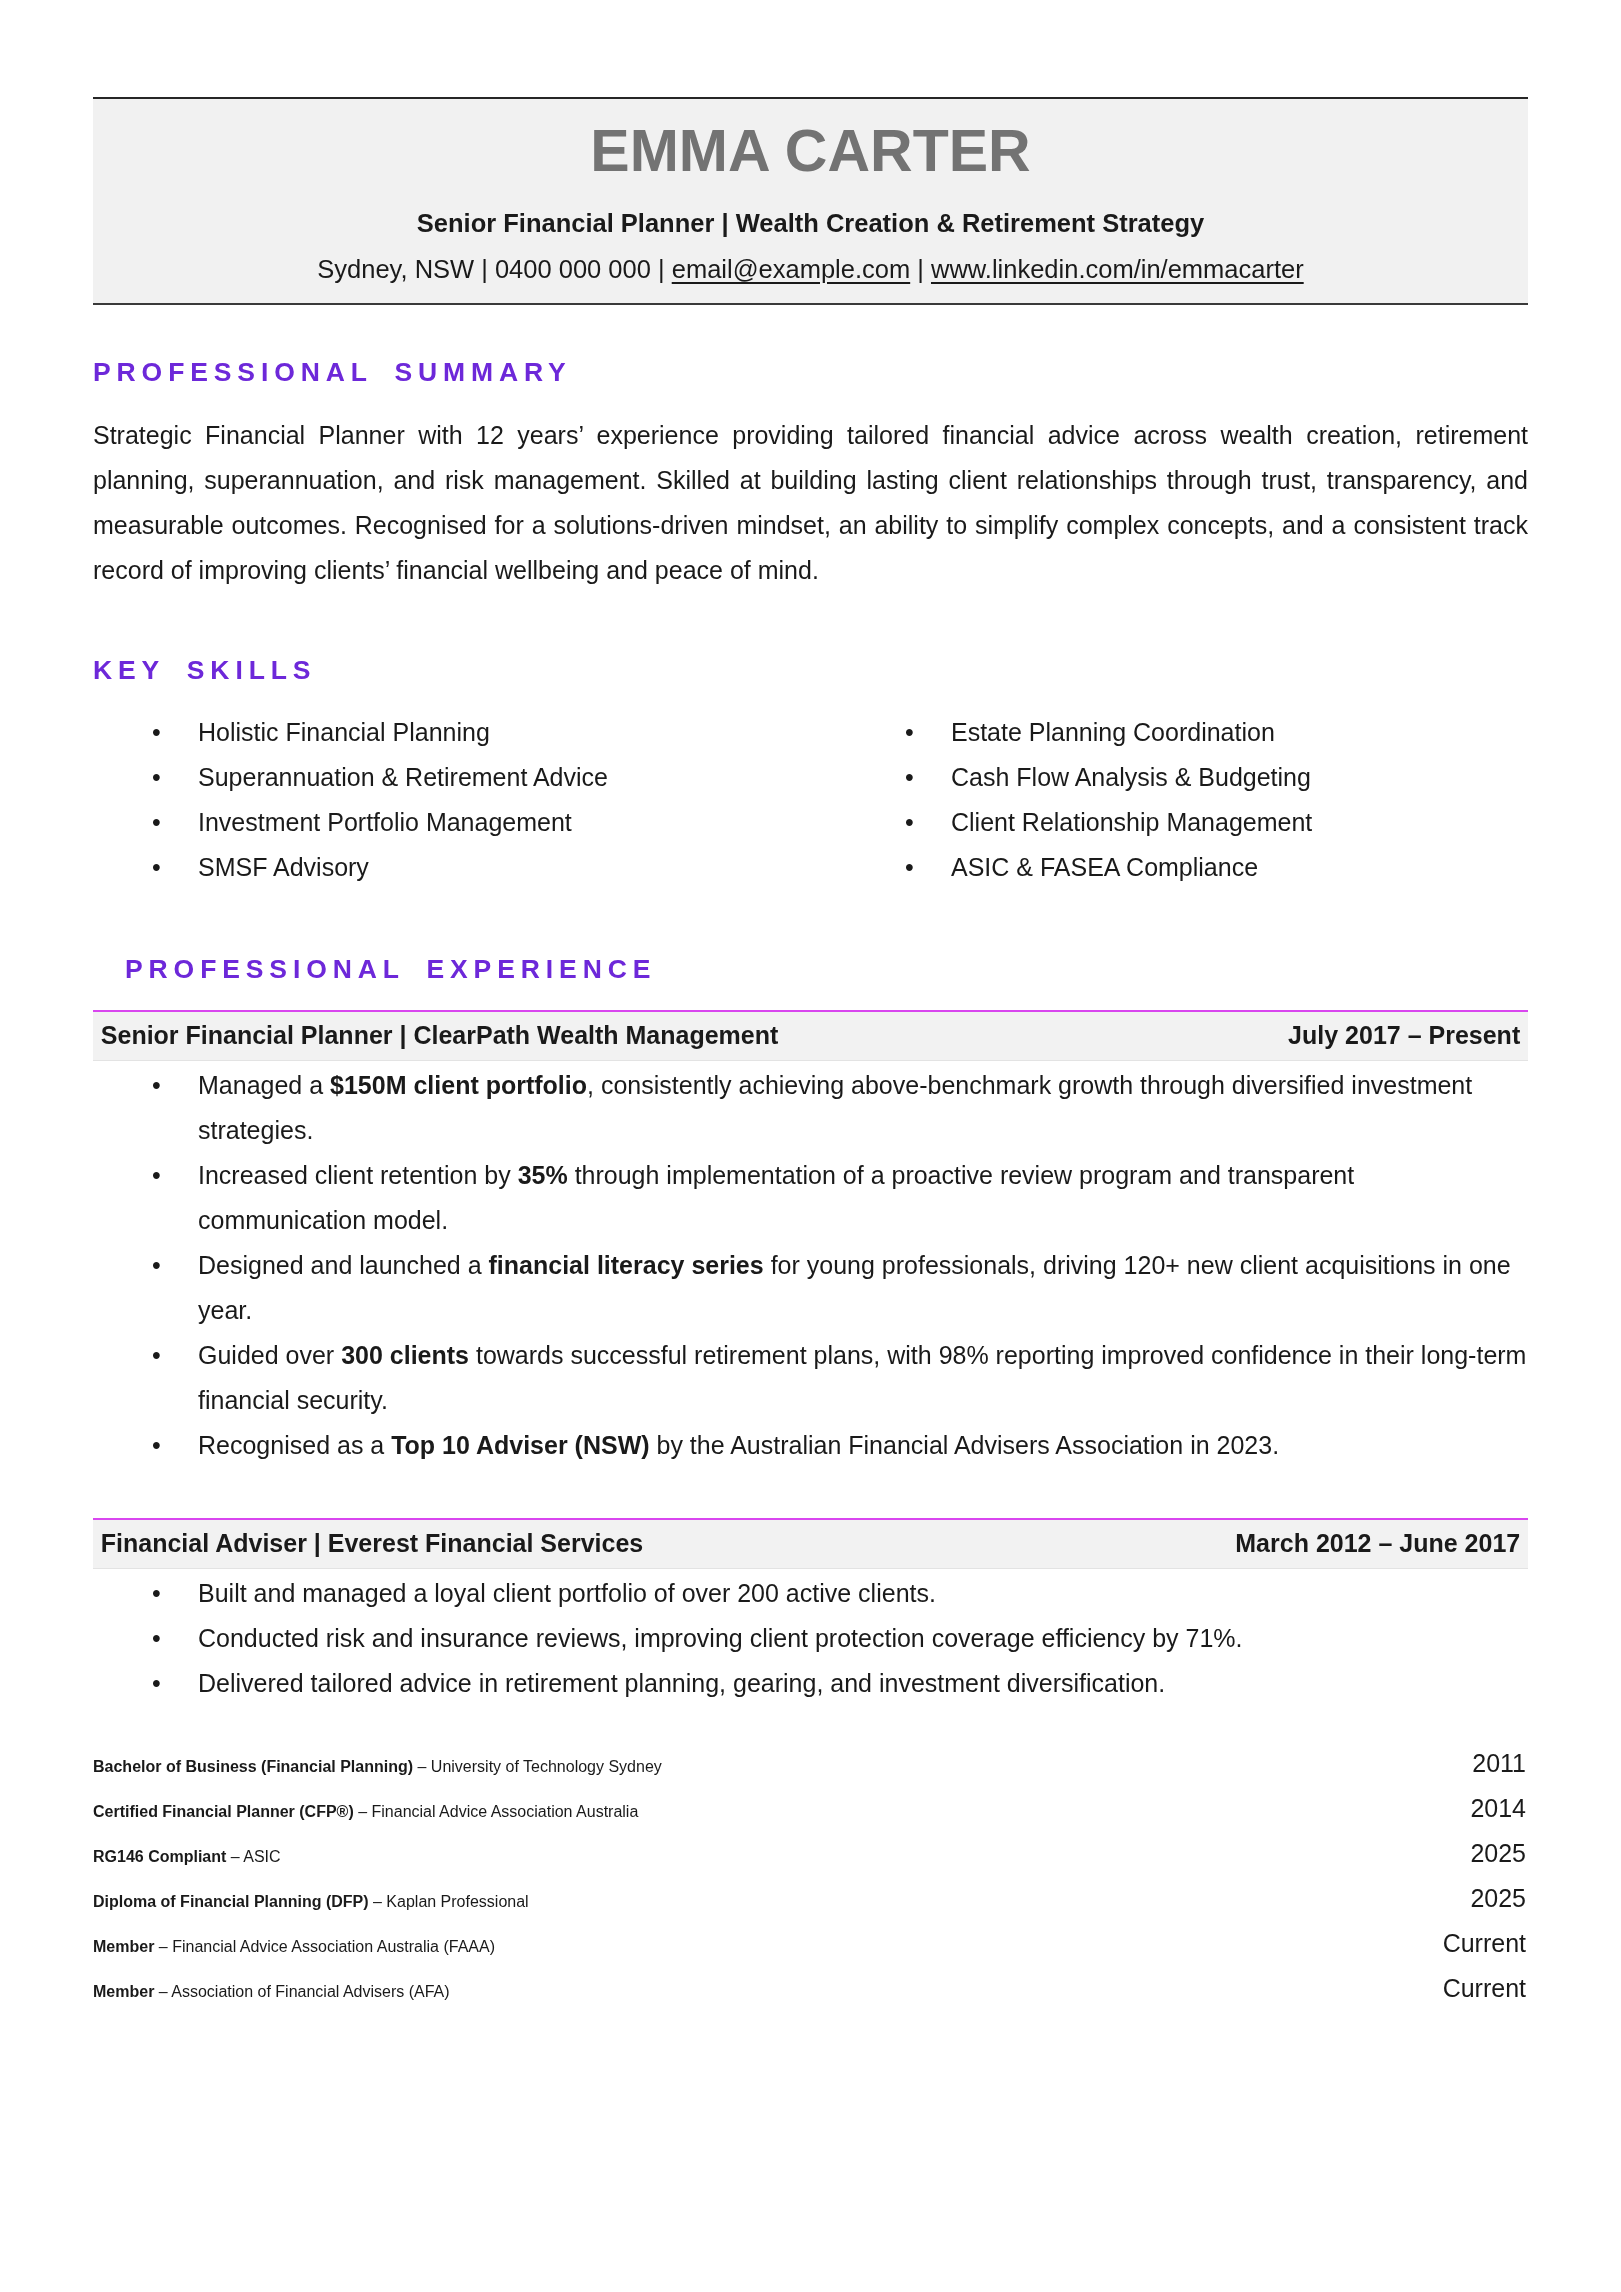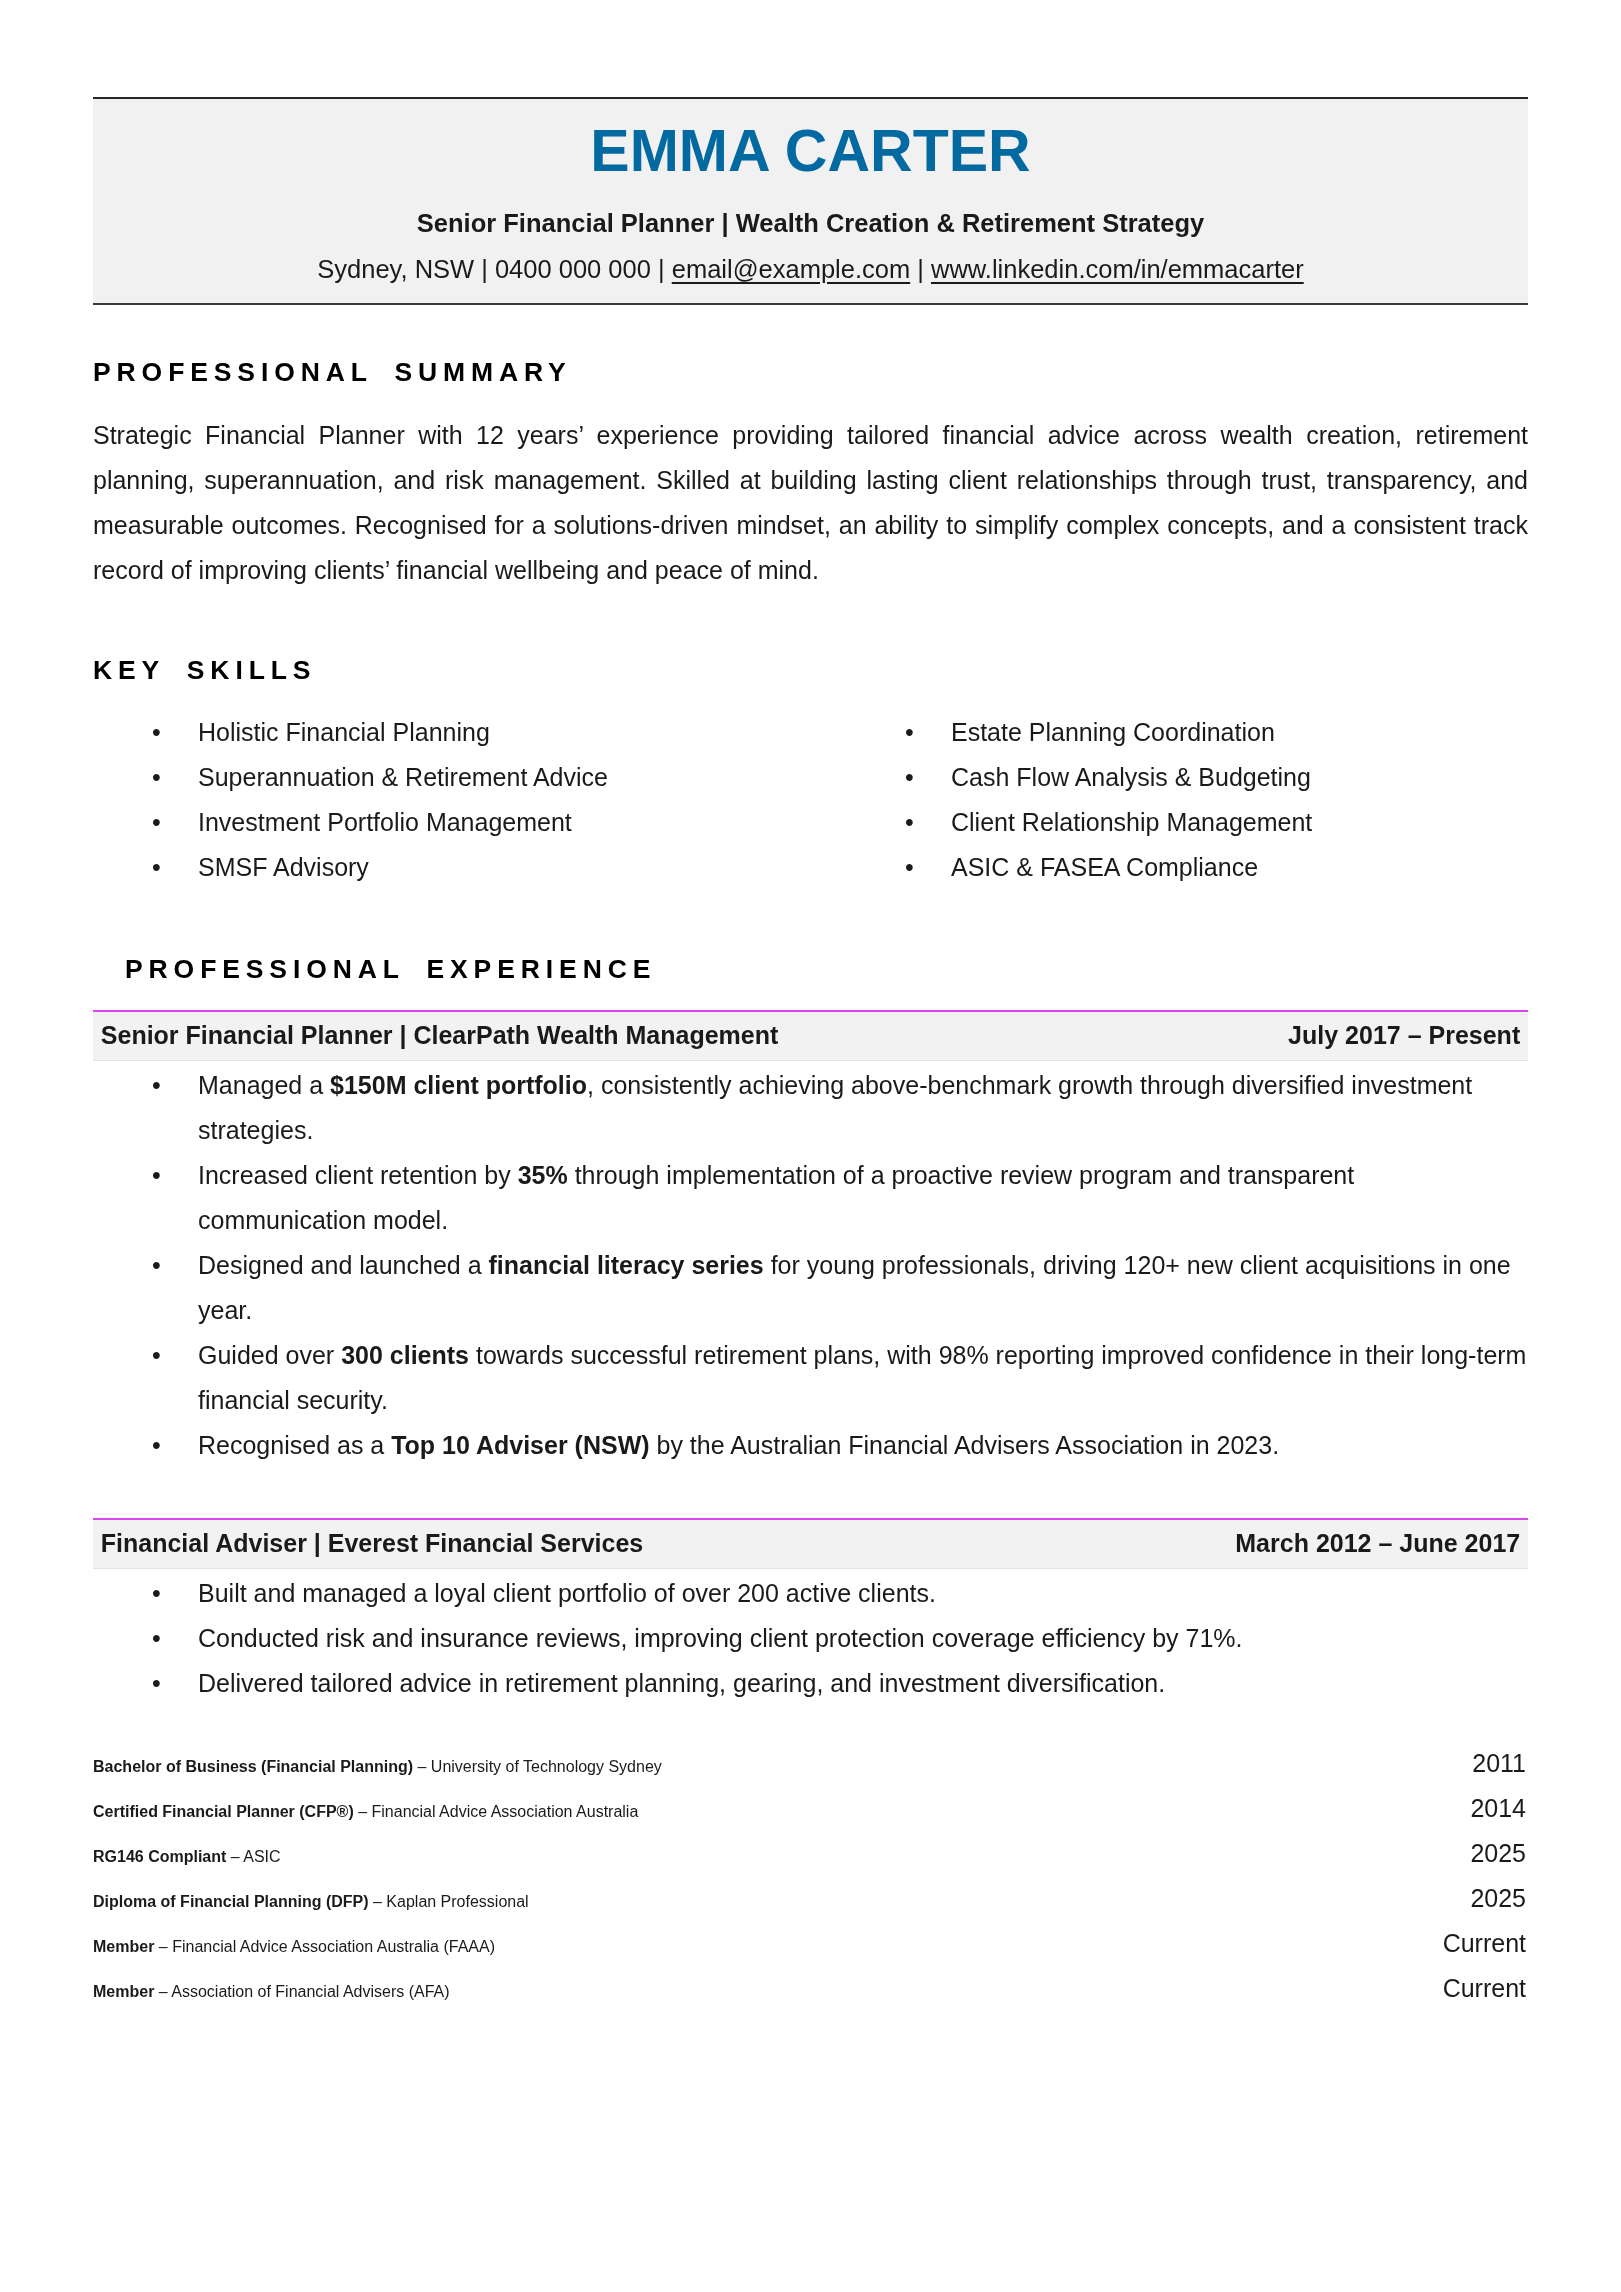--- a/index.html
+++ b/index.html
@@ -23,21 +23,21 @@
     border-top: 2.9px solid #262626;
     border-bottom: 2.9px solid #3a3a3a;
     text-align: center;
     padding: 17.6px 9.8px 19.6px 9.8px;
   }
   .person-name {
     font-size: 59px;
     font-weight: 700;
     line-height: 69px;
     letter-spacing: 0px;
-    color: #0369a1;
+    color: #737373;
   }
   .headline {
     margin-top: 23.5px;
     font-size: 25.5px;
     font-weight: 700;
     line-height: 29px;
   }
   .contact-line {
     margin-top: 16.7px;
     font-size: 25.5px;
@@ -50,21 +50,21 @@
     text-underline-offset: 3.9px;
   }
 
   
   h2.section-heading {
     font-size: 26.5px;
     font-weight: 700;
     letter-spacing: 5.9px;
     word-spacing: 8.8px;
     line-height: 29px;
-    color: #000000;
+    color: #6d28d9;
   }
   .summary-heading    { margin-top: 53px; }
   .skills-heading     { margin-top: 63px; }
   .experience-heading { margin-top: 65px; margin-left: 32px; }
   .education-heading  { margin-top: 55px; }
 
   
   .summary-text {
     margin-top: 25.5px;
     font-size: 25px;

